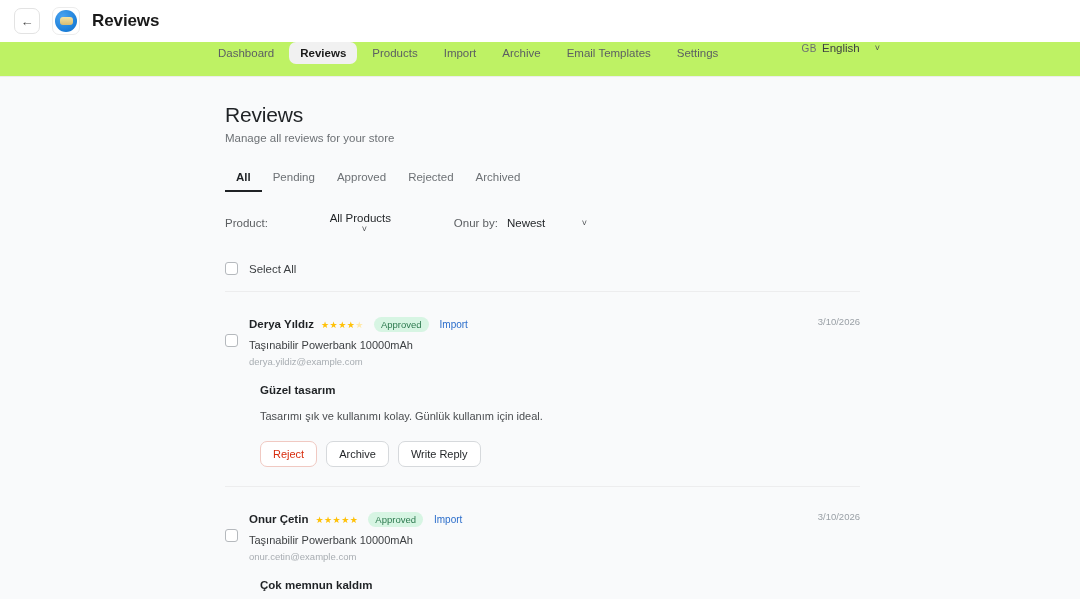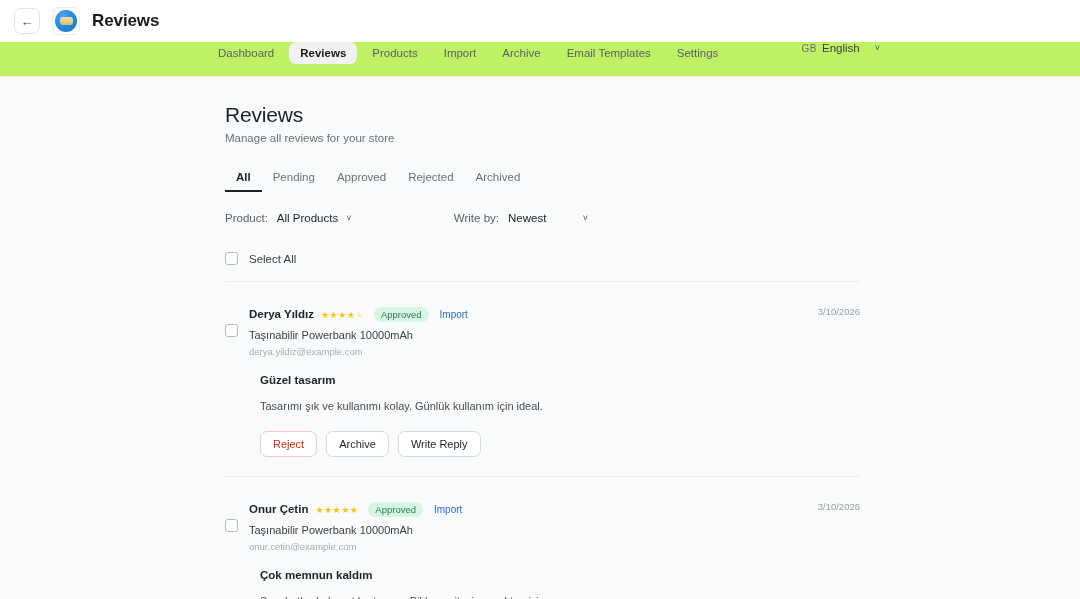--- a/index.html
+++ b/index.html
@@ -156,21 +156,21 @@
     display: inline-flex;
     align-items: center;
     cursor: pointer;
   }
   .sel .val { color: #1f2225; font-size: 11.5px; }
   .sel .arrow {
     font-size: 9px;
     color: #4a4d50;
     margin-left: 8px;
   }
-  .sel-product { width: 167px; justify-content: flex-start; }
+  .sel-product { width: 167px; justify-content: flex-end; flex-direction: column; }
   .sel-sort { width: 80px; justify-content: space-between; }
   .filter-label.sort { margin-left: 10px; margin-right: 9px; }
 
   
   .selectall-row {
     display: flex;
     align-items: center;
     margin-top: 28px;
     padding-bottom: 16px;
     border-bottom: 1px solid #ededee;
@@ -320,21 +320,21 @@
       <div class="tab">Rejected</div>
       <div class="tab">Archived</div>
     </div>
 
     <div class="filters">
       <span class="filter-label">Product:</span>
       <span class="sel sel-product">
         <span class="val">All Products</span>
         <span class="arrow">˅</span>
       </span>
-      <span class="filter-label sort">Write by:</span>
+      <span class="filter-label sort">Onur by:</span>
       <span class="sel sel-sort">
         <span class="val">Newest</span>
         <span class="arrow">˅</span>
       </span>
     </div>
 
     <div class="selectall-row">
       <div class="cb"></div>
       <span class="lbl">Select All</span>
     </div>

